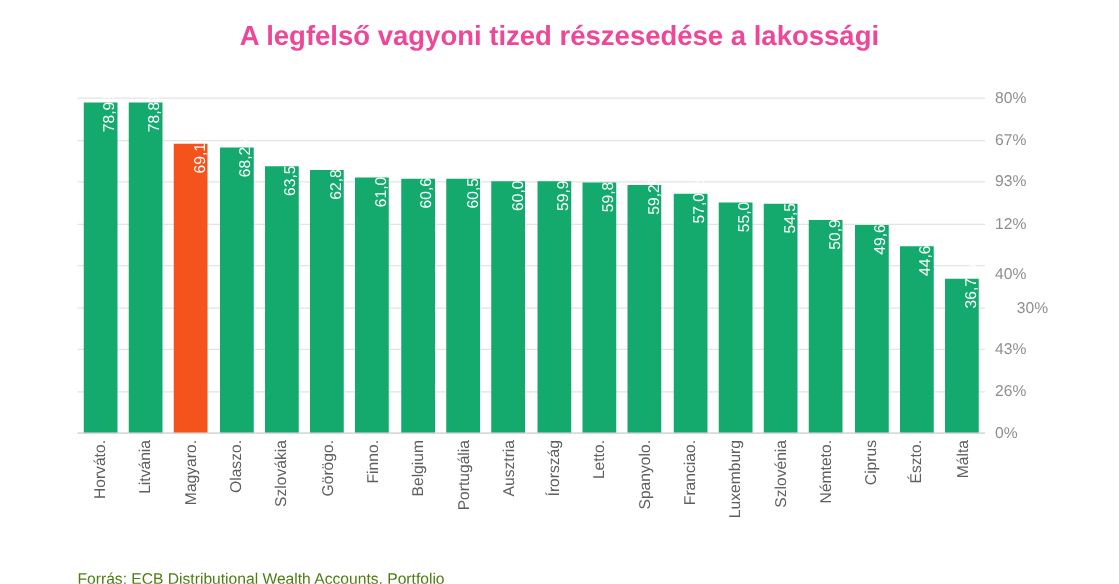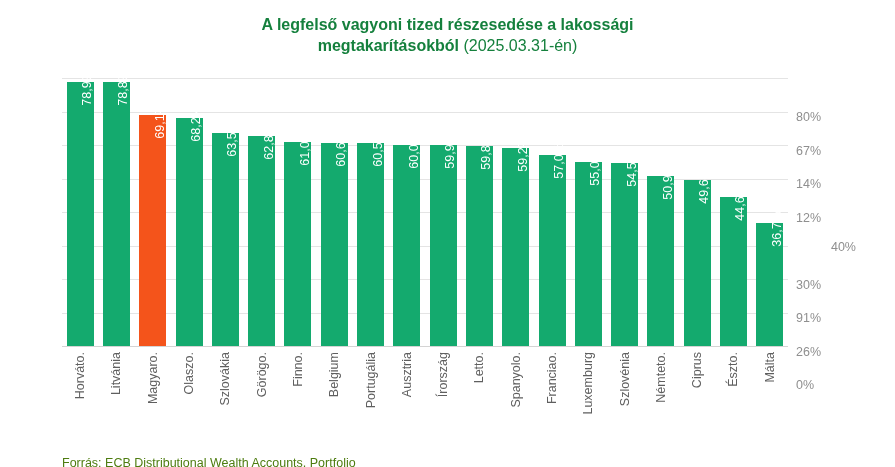--- a/index.html
+++ b/index.html
@@ -22,23 +22,23 @@
   }
   .title-block {
     position: absolute;
     left: 0;
     top: 14px;
     width: 895px;
     text-align: center;
     line-height: 1.32;
   }
   .title-line {
-    font-size: 16px;
+    font-size: 22px;
     font-weight: bold;
-    color: #15803d;
+    color: #ec4899;
   }
   .title-line .light {
     font-weight: normal;
   }
   
   .plot {
     position: absolute;
     left: 62px;
     top: 78px;
     width: 726px;
@@ -60,21 +60,20 @@
     background: #d4d4d4;
   }
   .ytick {
     position: absolute;
     left: 796px;
     width: 60px;
     font-size: 12.5px;
     color: #8f8f8f;
     text-align: left;
     transform: translateY(-50%);
-    margin-top: 39px;
   }
   .bars {
     position: absolute;
     left: 0;
     top: 0;
     width: 726px;
     height: 268px;
     display: flex;
     align-items: flex-end;
     justify-content: space-between;
@@ -138,21 +137,20 @@
     color: #4d7c0f;
   }
 </style>
 </head>
 <body>
 
 <div class="chart-root">
 
   <div class="title-block">
     <div class="title-line">A legfelső vagyoni tized részesedése a lakossági</div>
-    <div class="title-line"><span>megtakarításokból </span><span class="light">(2025.03.31-én)</span></div>
   </div>
 
   <div class="plot">
     <div id="gridlines">
         <div class="gridline" style="top: 268px;"></div>
         <div class="gridline" style="top: 234.5px;"></div>
         <div class="gridline" style="top: 201px;"></div>
         <div class="gridline" style="top: 167.5px;"></div>
         <div class="gridline" style="top: 134px;"></div>
         <div class="gridline" style="top: 100.5px;"></div>
@@ -261,25 +259,25 @@
           <div class="bar" style="height: 122.945px;">
             <span class="bar-label">36,7%</span>
           </div>
         </div>
       </div>
   </div>
 
   <div id="yticks">
       <div class="ytick" style="top: 346px;">0%</div>
       <div class="ytick" style="top: 312.5px;">26%</div>
-      <div class="ytick" style="top: 279px;">91%</div>
-      <div class="ytick" style="top: 245.5px;">30%</div>
-      <div class="ytick" style="top: 208px; text-align: right;">40%</div>
+      <div class="ytick" style="top: 279px;">43%</div>
+      <div class="ytick" style="top: 245.5px; text-align: center;">30%</div>
+      <div class="ytick" style="top: 219px;">40%</div>
       <div class="ytick" style="top: 178.5px;">12%</div>
-      <div class="ytick" style="top: 145px;">14%</div>
+      <div class="ytick" style="top: 145px;">93%</div>
       <div class="ytick" style="top: 111.5px;">67%</div>
       <div class="ytick" style="top: 78px;">80%</div>
     </div>
 
   <div class="xlabels" id="xlabels">
       <div class="xslot">
         <span class="xlabel">Horváto.</span>
       </div>
       <div class="xslot">
         <span class="xlabel">Litvánia</span>

